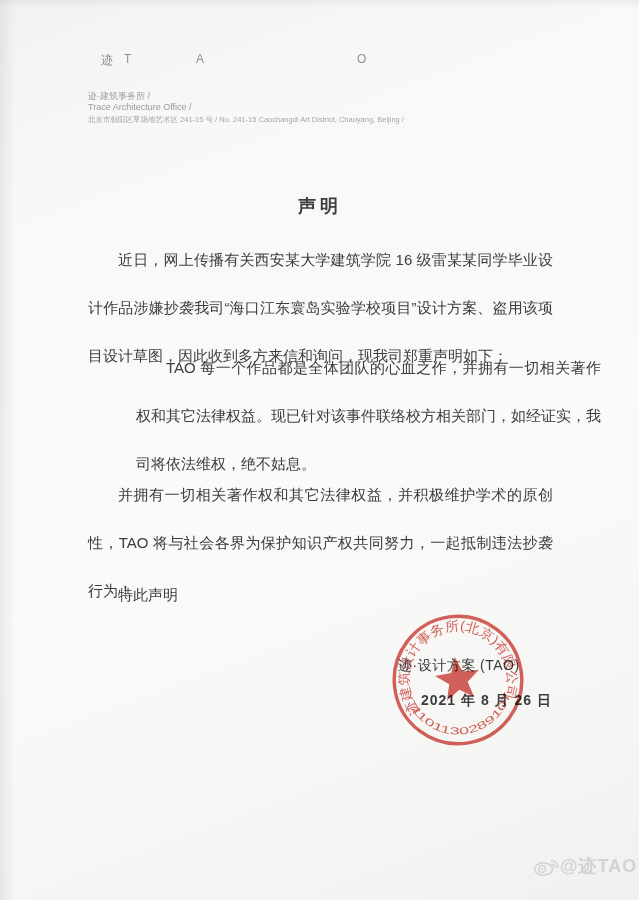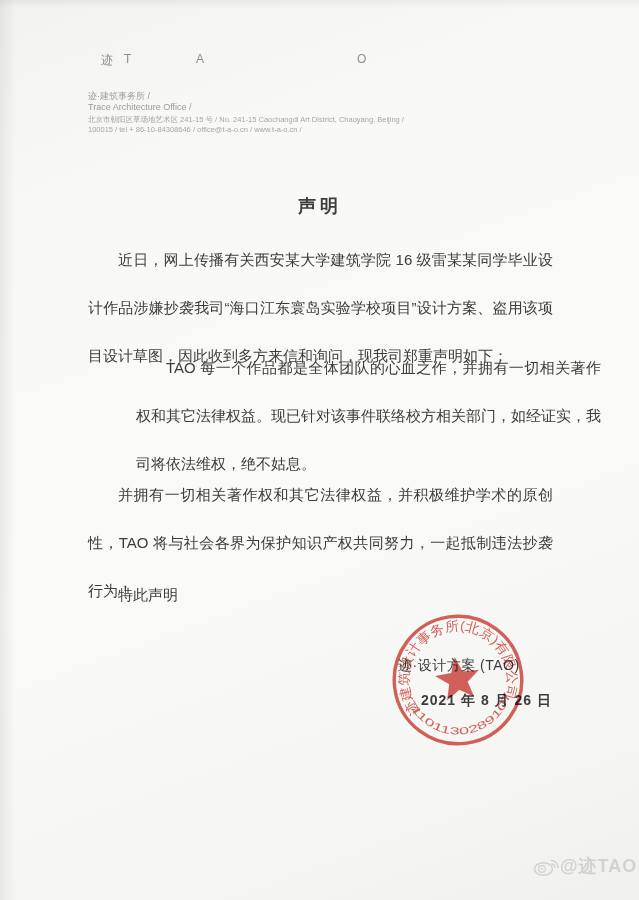--- a/index.html
+++ b/index.html
@@ -62,21 +62,20 @@
   <span class="logo-char lc1">T</span>
   <span class="logo-char lc2">A</span>
   <span class="logo-char lc3">O</span>
 
   <div class="lh-block">
     <div>迹·建筑事务所 /</div>
     <div>Trace Architecture Office /</div>
   </div>
   <div class="lh-addr">
     <div>北京市朝阳区草场地艺术区 241-15 号 / No. 241-15 Caochangdi Art District, Chaoyang, Beijing /</div>
-    <div>100015 / tel + 86-10-84308646 / office@t-a-o.cn / www.t-a-o.cn /</div>
   </div>
 
   <div class="doc-title">声明</div>
 
   <p class="para p1">近日，网上传播有关西安某大学建筑学院 16 级雷某某同学毕业设计作品涉嫌抄袭我司“海口江东寰岛实验学校项目”设计方案、盗用该项目设计草图，因此收到多方来信和询问，现我司郑重声明如下：</p>
   <p class="para p2">TAO 每一个作品都是全体团队的心血之作，并拥有一切相关著作权和其它法律权益。现已针对该事件联络校方相关部门，如经证实，我司将依法维权，绝不姑息。</p>
   <p class="para p3">并拥有一切相关著作权和其它法律权益，并积极维护学术的原创性，TAO 将与社会各界为保护知识产权共同努力，一起抵制违法抄袭行为！</p>
 
   <p class="closing">特此声明</p>
 

